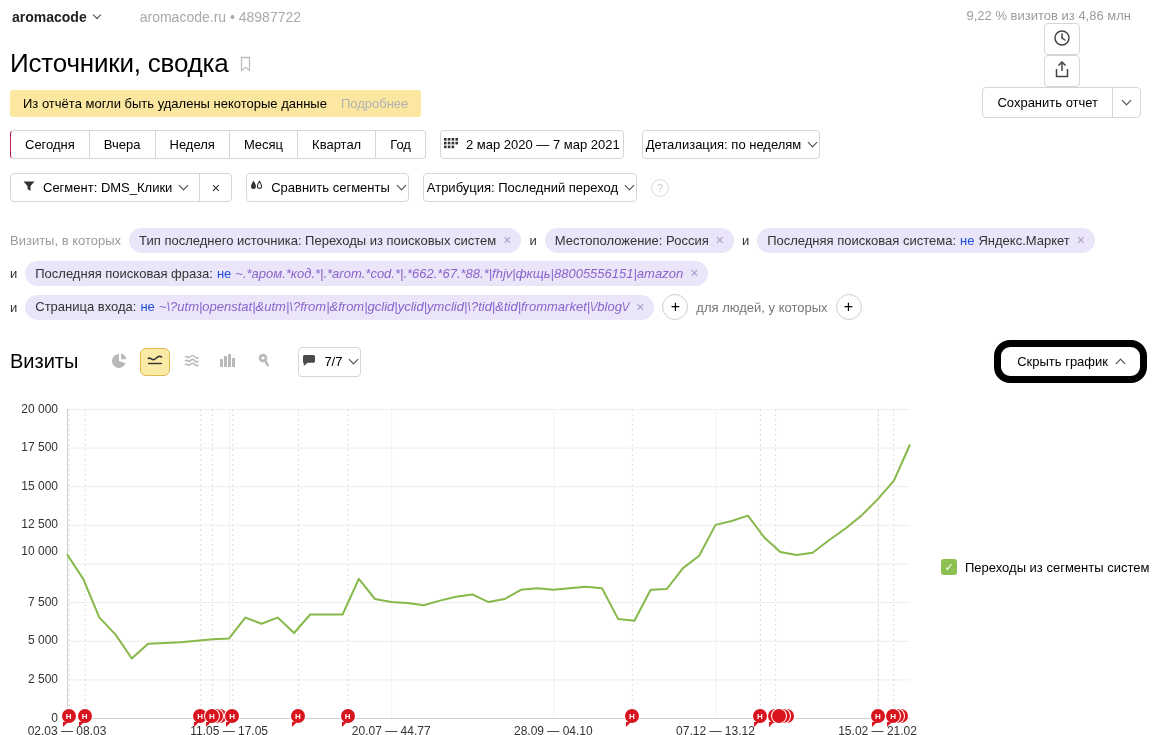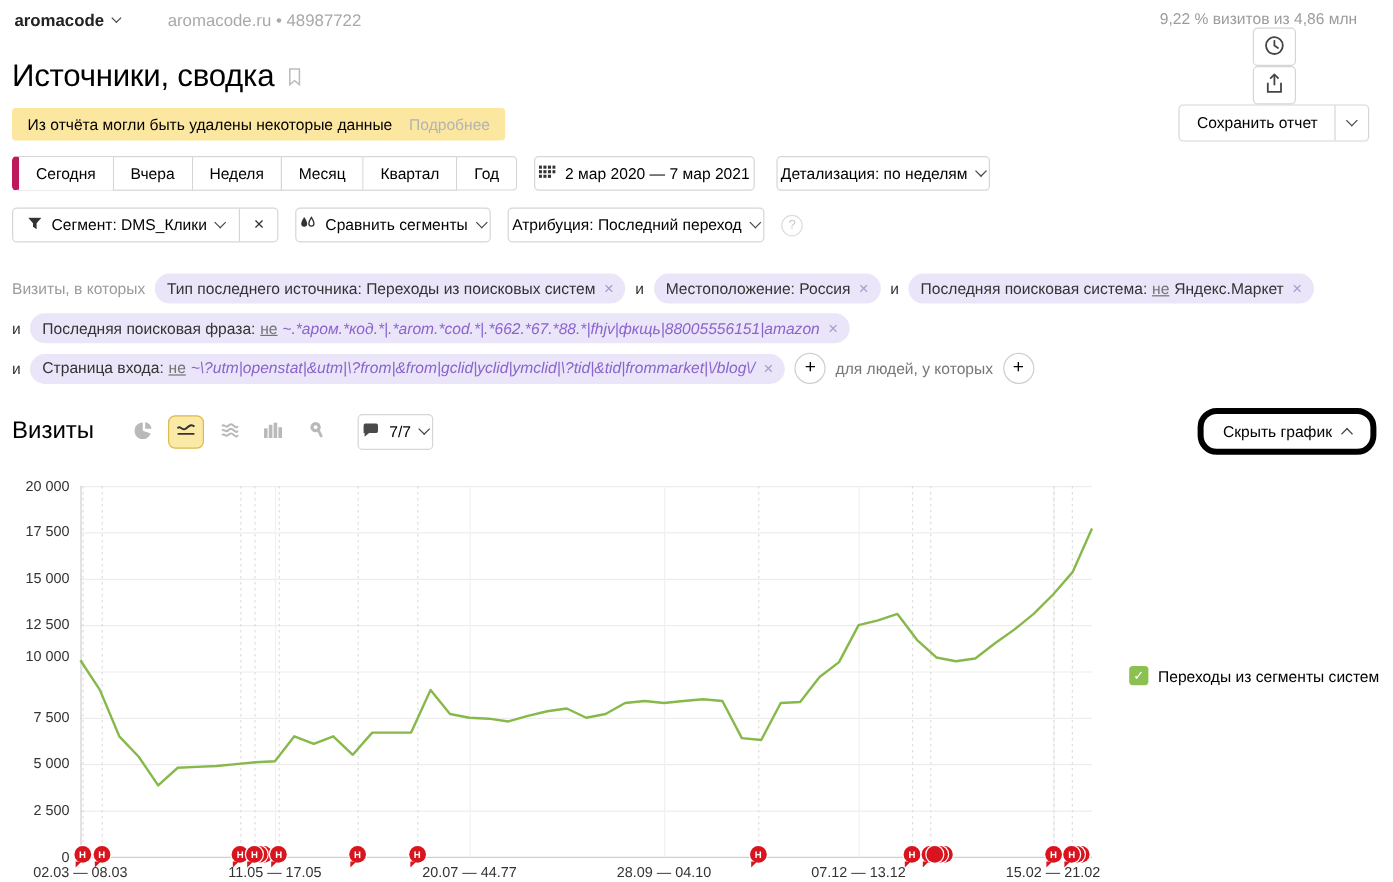--- a/index.html
+++ b/index.html
@@ -27,21 +27,21 @@
   .save-btn { display:flex; align-items:stretch; border:1px solid #d6d6d6; border-radius:4px; margin-left:10px; background:#fff; cursor:pointer; }
   .save-btn .txt { padding:7px 14px; font-size:13px; }
   .save-btn .caret { display:flex; align-items:center; padding:0 10px; border-left:1px solid #d6d6d6; }
   
   .banner { display:inline-block; margin:10px 0 0 10px; background:#fbe7a0; border-radius:3px; padding:6px 13px; font-size:13px; }
   .banner a { color:#b3b3b3; text-decoration:none; margin-left:14px; cursor:pointer; }
   
   .period-row { display:flex; align-items:center; margin:13px 10px 0; }
   .seg { display:flex; }
   .seg button { border:1px solid #d6d6d6; border-left:none; background:#fff; padding:6px 14px; font-size:13px; cursor:pointer; font-family:inherit; }
-  .seg button:first-child { border-left:6px solid #be185d; border-radius:4px 0 0 4px; }
+  .seg button:first-child { border-left:1px solid #be185d; border-radius:4px 0 0 4px; }
   .seg button:last-child { border-radius:0 4px 4px 0; }
   .btn { display:inline-flex; align-items:center; gap:8px; border:1px solid #d6d6d6; border-radius:4px;
          background:#fff; padding:6px 3px; font-size:13px; cursor:pointer; font-family:inherit; }
   .period-row .btn.cal { margin-left:14px; }
   .period-row .btn.detail { margin-left:18px; }
   
   .controls-row { display:flex; align-items:center; margin:14px 10px 0; gap:14px; }
   .split { display:inline-flex; align-items:stretch; border:1px solid #d6d6d6; border-radius:4px; background:#fff; }
   .split .part { display:flex; align-items:center; gap:8px; padding:6px 12px; cursor:pointer; }
   .split .part + .part { border-left:1px solid #d6d6d6; padding:6px 11px; }
@@ -50,34 +50,34 @@
                  display:flex; align-items:center; justify-content:center; font-size:11px; cursor:pointer; }
   
   .filters { margin:26px 10px 0; }
   .frow { display:flex; align-items:center; flex-wrap:nowrap; margin-bottom:8px; gap:8px; }
   .fmuted { color:#9b9b9b; }
   .fand { color:#333; }
   .people { color:#777; }
   .chip { display:inline-flex; align-items:center; gap:4px; background:#eae5f9; border-radius:14px;
           padding:4px 10px 5px; font-size:13px; color:#333; cursor:default; white-space:nowrap; }
   .chip span:empty { display:none; }
-  .chip .neg { color:#737373;text-decoration:underline; }
+  .chip .neg { color:#1d4ed8; }
   .chip .ccode { color:#8a63cc;font-style:italic; }
   .chip .chip-x { color:#a79cc9; font-size:14px; margin-left:3px; cursor:pointer; }
   .plus-btn { width:26px; height:26px; border:1px solid #cfcfcf; border-radius:50%; background:#fff;
               font-size:16px; line-height:1; display:flex; align-items:center; justify-content:center; cursor:pointer; }
   
   .visits-row { display:flex; align-items:center; margin:20px 14px 0 10px; }
   .visits-label { font-size:20px; color:#000; }
   .charttype { display:flex; align-items:center; gap:6px; margin-left:26px; }
   .ct-btn { width:30px; height:28px; display:flex; align-items:center; justify-content:center;
             border:1px solid transparent; border-radius:6px; background:transparent; cursor:pointer; }
   .ct-btn.selected { background:#fbe9a6; border-color:#dcba52; }
   .ann-btn { margin-left:14px; }
-  .hide-btn { margin-left:auto; border:5px solid #000000; border-radius:16px; background:#fff;
+  .hide-btn { margin-left:auto; border:7px solid #000000; border-radius:16px; background:#fff;
               padding:7px 16px; font-size:13px; display:inline-flex; align-items:center; gap:9px; cursor:pointer; }
   
   .chart-area { position:relative; margin-top:16px; height:344px; }
   #plot-svg { position:absolute; left:67px; top:10px; overflow:visible; }
   .ytick { position:absolute; width:58px; text-align:right; font-size:12px; color:#333; left:0; }
   .xlabel { position:absolute; font-size:12px; color:#333; transform:translateX(-50%); white-space:nowrap; }
   .badge { position:absolute; width:14px; height:14px; border-radius:50%; background:#d8151f; color:#fff;
            font-size:8px; font-weight:700; display:flex; align-items:center; justify-content:center;
            z-index:3; cursor:pointer; box-shadow:0 0 0 1px #fff; }
   .badge::after { content:''; position:absolute; left:1px; bottom:-4px;

